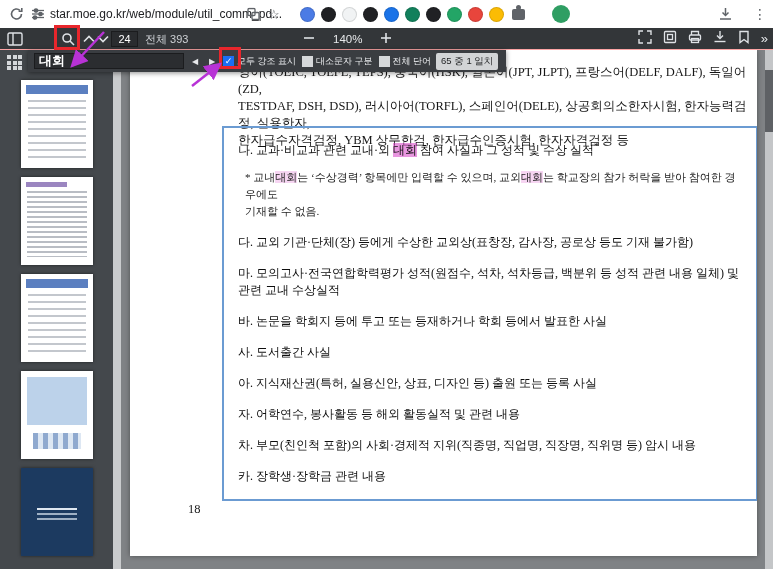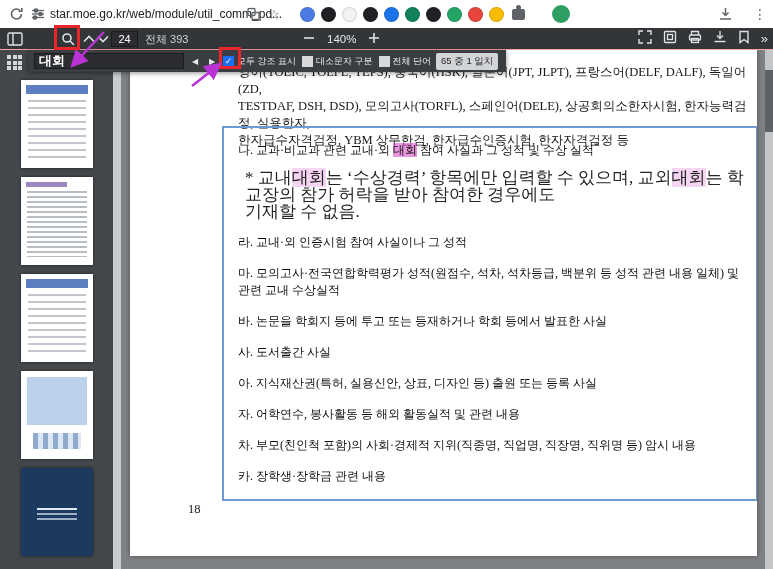--- a/index.html
+++ b/index.html
@@ -17,21 +17,21 @@
   .puzzle::before{content:"";position:absolute;top:-4px;left:4px;width:5px;height:5px;border-radius:50%;background:#5f6368;}
   .avatar{position:absolute;left:552px;top:5px;width:18px;height:18px;border-radius:50%;background:#2f9e63;}
   .star-glyph{font-size:13px;}
   .dots-glyph{font-size:14px;}
 
   
   .pdf-toolbar{position:absolute;top:28px;left:0;width:100%;height:22px;background:#333639;border-bottom:1px solid #fca5a5;z-index:6;}
   .tbtn{position:absolute;top:0;height:22px;display:flex;align-items:center;justify-content:center;}
   .page-input{position:absolute;left:111px;top:3px;width:27px;height:16px;background:#2a2c2f;border:1px solid #1b1c1e;color:#fff;font-size:11px;text-align:center;font-family:inherit;}
   .page-total{position:absolute;left:145px;top:0;height:22px;line-height:22px;color:#cdd0d4;font-size:11px;white-space:nowrap;}
-  .zoom-wrap{position:absolute;left:303px;top:0;height:22px;display:flex;align-items:center;gap:12px;color:#e6e8ea;}
+  .zoom-wrap{position:absolute;left:303px;top:0;height:22px;display:flex;align-items:center;gap:18px;color:#e6e8ea;}
   .zoom-label{font-size:11.5px;}
   .toolbar-right{position:absolute;right:5px;top:0;height:22px;display:flex;align-items:center;gap:11px;}
   .more-glyph{color:#e6e8ea;font-size:13px;line-height:22px;}
 
   
   .findbar{position:absolute;left:28px;top:50px;height:22px;background:#3a3d41;box-shadow:0 1px 5px rgba(0,0,0,.45);display:flex;align-items:center;gap:5px;padding:0 8px 0 6px;z-index:7;width:max-content;}
   .find-input{width:150px;height:16px;background:#2b2d30;border:1px solid #1b1c1e;color:#fff;font-size:13px;font-weight:bold;padding:0 4px;font-family:inherit;}
   .find-nav{color:#e6e8ea;font-size:8px;width:12px;text-align:center;}
   .find-opts{display:flex;align-items:center;gap:6px;}
   .find-opt{display:flex;align-items:center;gap:3px;}
@@ -54,21 +54,21 @@
   .v-image::before{content:"";position:absolute;top:6px;left:6px;right:6px;height:48px;background:#bcd2ea;}
   .v-image::after{content:"";position:absolute;left:12px;right:12px;bottom:10px;height:16px;background:repeating-linear-gradient(to right,#8fa9cf 0 5px,#dde7f3 5px 10px);}
   .v-cover{background:#1c3a60;}
   .v-cover::after{content:"";position:absolute;top:40px;left:16px;right:16px;height:2px;background:#dfe7f0;box-shadow:0 5px 0 #9fb0c4,0 10px 0 #9fb0c4;}
 
   
   .page{position:absolute;left:130px;top:50px;width:627px;height:506px;background:#fff;box-shadow:0 0 5px rgba(0,0,0,.4);z-index:1;font-family:"Liberation Serif","DejaVu Serif",serif;overflow:hidden;}
   .intro{position:absolute;left:108px;top:14px;right:8px;font-size:12.5px;line-height:17px;color:#161616;}
   .notice-box{position:absolute;left:92px;top:76px;width:536px;border:2px solid #6b9bd2;padding:10px 10px 0 14px;color:#0e0e0e;}
   .pdf-item{font-size:12px;line-height:17px;margin-bottom:14px;}
-  .pdf-note{font-size:17px;line-height:17px;margin:-4px 0 14px 7px;color:#222;}
+  .pdf-note{font-size:11px;line-height:17px;margin:-4px 0 14px 7px;color:#222;}
   .hl-selected{background:rgba(213,63,197,.55);}
   .hl-match{background:rgba(213,63,197,.22);}
   sup{font-size:9px;}
   .page-num{position:absolute;left:58px;top:452px;font-size:12.5px;color:#1a1a1a;}
 
   
   .main-scrollbar{position:absolute;right:0;top:50px;width:8px;bottom:0;background:#c4c6c8;z-index:3;}
   .main-scroll-thumb{position:absolute;left:0;top:20px;width:100%;height:62px;background:#5e6165;}
 
   
@@ -209,27 +209,27 @@
         <div class="thumb v-header"></div>
         <div class="thumb v-image"></div>
         <div class="thumb v-cover"></div>
       </div>
     <div class="sidebar-scrollbar"></div>
   </div>
 
   <div class="page">
     <div class="intro">
         <div>영어(TOEIC, TOEFL, TEPS), 중국어(HSK), 일본어(JPT, JLPT), 프랑스어(DELF, DALF), 독일어(ZD,</div>
-        <div>TESTDAF, DSH, DSD), 모의고사(TORFL), 스페인어(DELE), 상공회의소한자시험, 한자능력검정, 실용한자,</div>
+        <div>TESTDAF, DSH, DSD), 러시아어(TORFL), 스페인어(DELE), 상공회의소한자시험, 한자능력검정, 실용한자,</div>
         <div>한자급수자격검정, YBM 상무한검, 한자급수인증시험, 한자자격검정 등</div>
       </div>
     <div class="notice-box">
         <div class="pdf-item"><span>나. 교과·비교과 관련 교내·외 </span><span class="hl-selected">대회</span><span> 참여 사실과 그 성적 및 수상 실적</span><sup>*</sup></div>
         <div class="pdf-note"><span>* 교내</span><span class="hl-match">대회</span><span>는 ‘수상경력’ 항목에만 입력할 수 있으며, 교외</span><span class="hl-match">대회</span><span>는 학교장의 참가 허락을 받아 참여한 경우에도</span><br><span>기재할 수 없음.</span></div>
-        <div class="pdf-item"><span>라. 교내·외 인증시험 참여 사실이나 그 성적</span></div>
+        <div class="pdf-item"><span>다. 교외 기관·단체(장) 등에게 수상한 교외상(표창장, 감사장, 공로상 등도 기재 불가함)</span></div>
         <div class="pdf-item"><span>마. 모의고사·전국연합학력평가 성적(원점수, 석차, 석차등급, 백분위 등 성적 관련 내용 일체) 및</span><br><span>관련 교내 수상실적</span></div>
         <div class="pdf-item"><span>바. 논문을 학회지 등에 투고 또는 등재하거나 학회 등에서 발표한 사실</span></div>
         <div class="pdf-item"><span>사. 도서출간 사실</span></div>
         <div class="pdf-item"><span>아. 지식재산권(특허, 실용신안, 상표, 디자인 등) 출원 또는 등록 사실</span></div>
         <div class="pdf-item"><span>자. 어학연수, 봉사활동 등 해외 활동실적 및 관련 내용</span></div>
         <div class="pdf-item"><span>차. 부모(친인척 포함)의 사회·경제적 지위(직종명, 직업명, 직장명, 직위명 등) 암시 내용</span></div>
         <div class="pdf-item"><span>카. 장학생·장학금 관련 내용</span></div>
       </div>
     <div class="page-num">18</div>
   </div>

